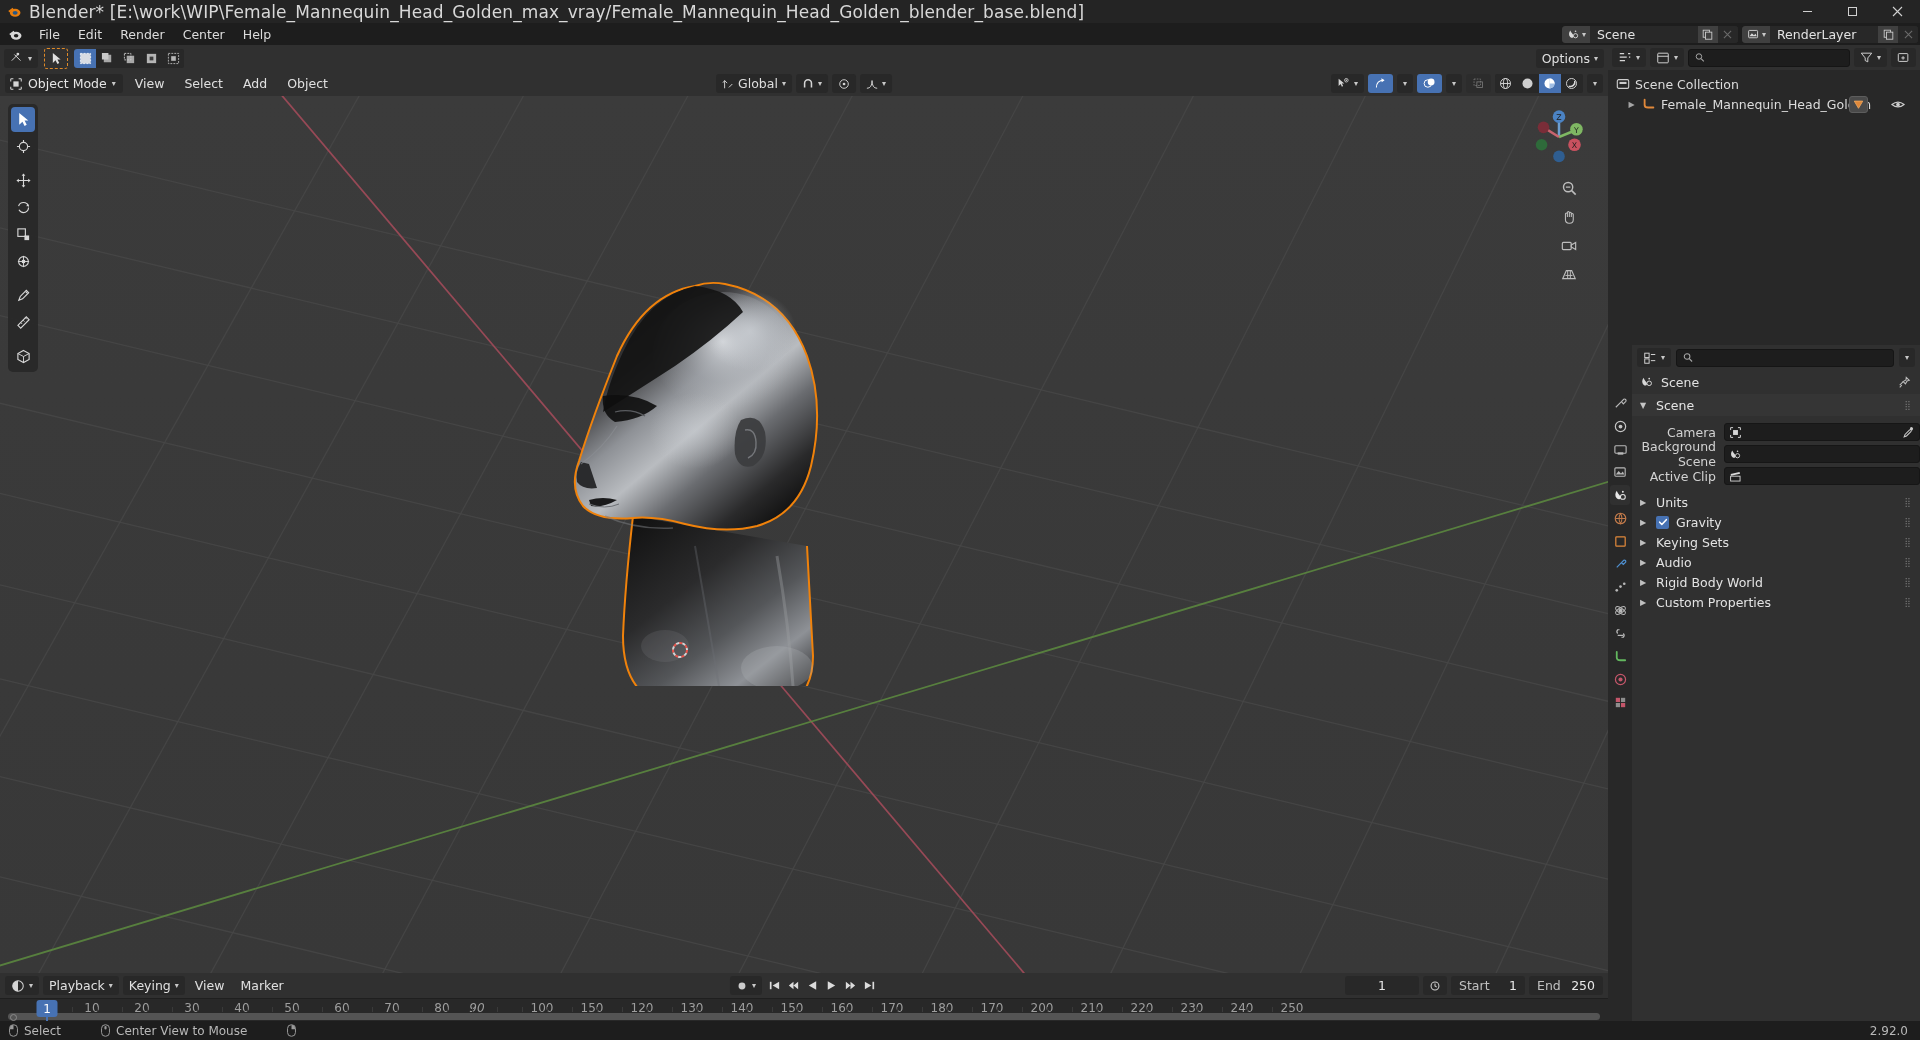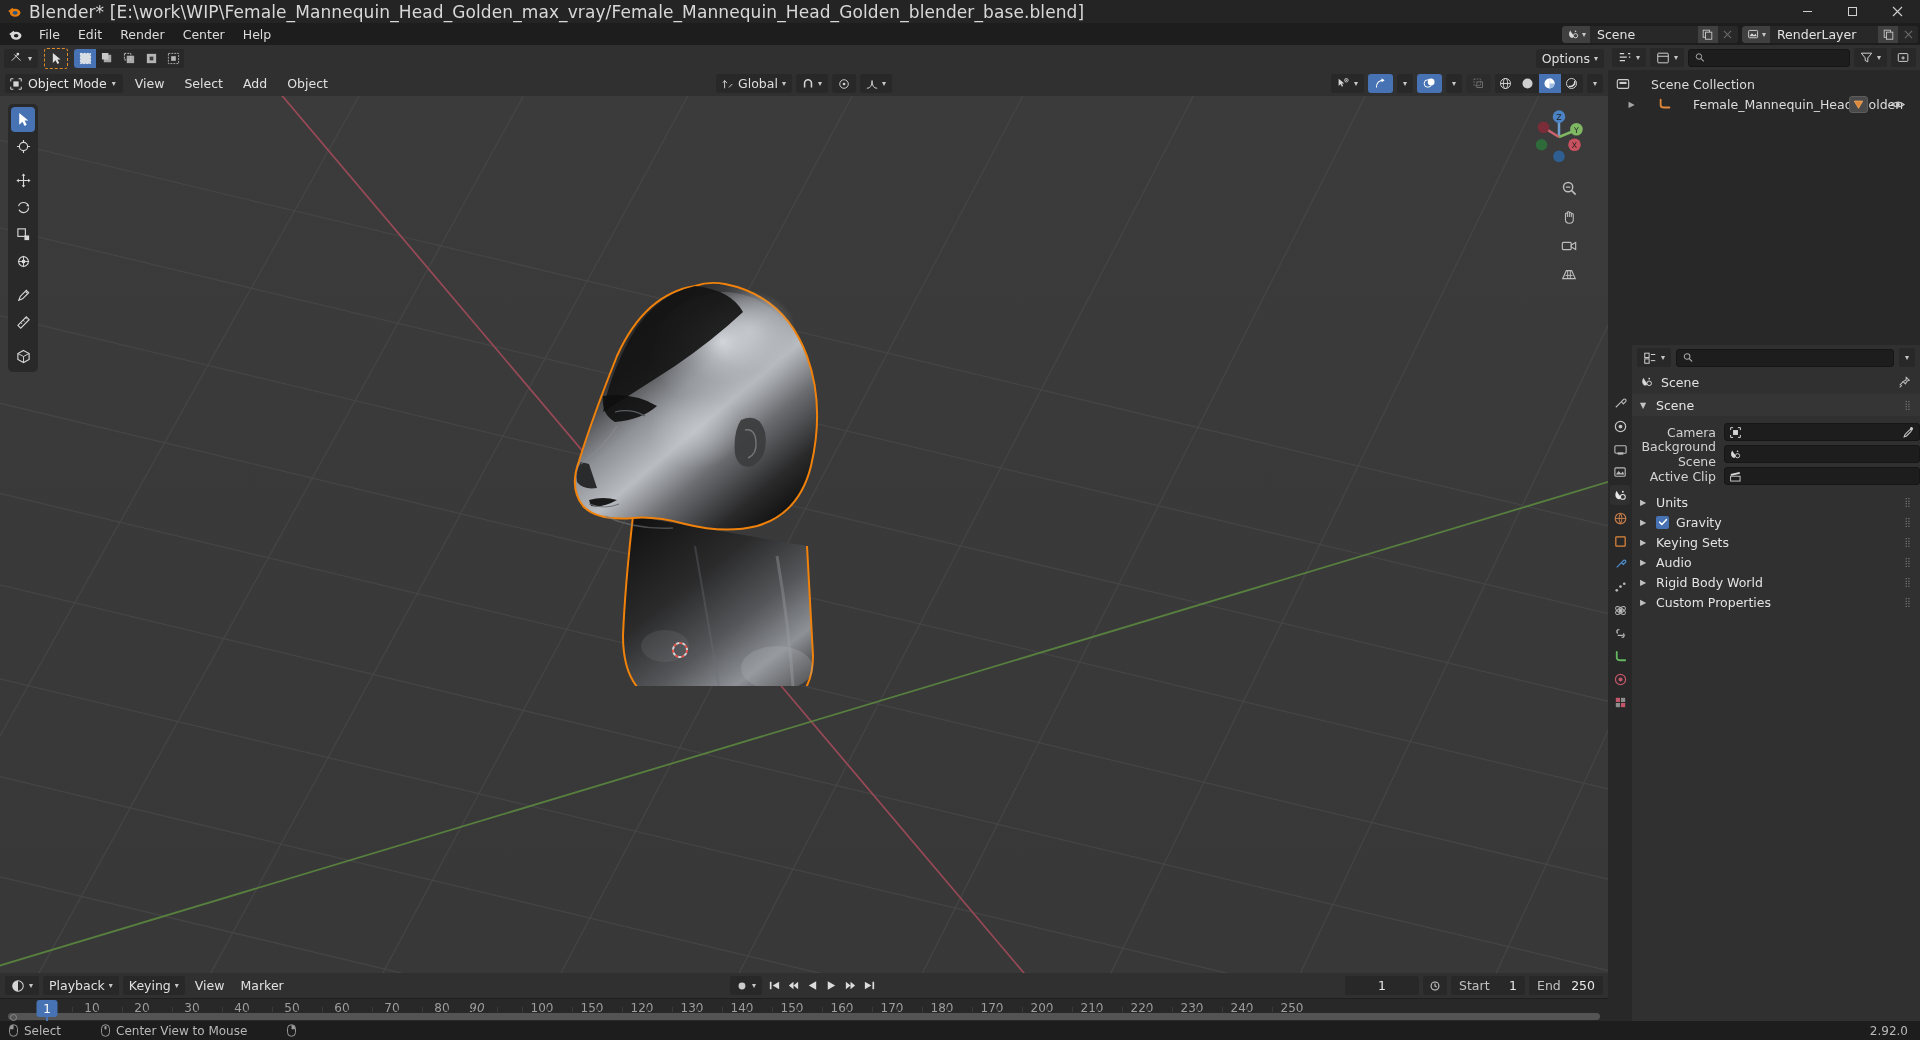--- a/index.html
+++ b/index.html
@@ -178,21 +178,21 @@
   }
   .search-box {
     flex: 1; height: 18px; background: #1d1d1d; border-radius: 3px; display: flex; align-items: center;
     padding: 0 6px; gap: 5px; border: 1px solid #151515;
   }
   .search-box input {
     background: transparent; border: 0; outline: 0; color: #d0d0d0; font-size: 12px; width: 100%;
     font-family: "DejaVu Sans", sans-serif;
   }
   .ol-body { flex: 1; padding: 4px 0 0 0; overflow: hidden; }
-  .ol-row { display: flex; align-items: center; height: 20px; padding-left: 8px; gap: 21px; font-size: 12.5px; position: relative; }
+  .ol-row { display: flex; align-items: center; height: 20px; padding-left: 8px; gap: 5px; font-size: 12.5px; position: relative; }
   .ol-row.child { padding-left: 18px; }
   .ol-arrow { width: 11px; font-size: 8px; color: #a5a5a5; text-align: center; }
   .ol-name { color: #dcdcdc; }
   .ol-badge {
     position: absolute; right: 52px; width: 19px; height: 17px; background: #4a4a4a;
     border: 1px solid #5d5d5d; border-radius: 3px; display: flex; align-items: center; justify-content: center;
   }
   .ol-eye { position: absolute; right: 14px; width: 16px; display: flex; align-items: center; justify-content: center; }
 
   .props { flex: 1; display: flex; background: #303030; min-height: 0; }

